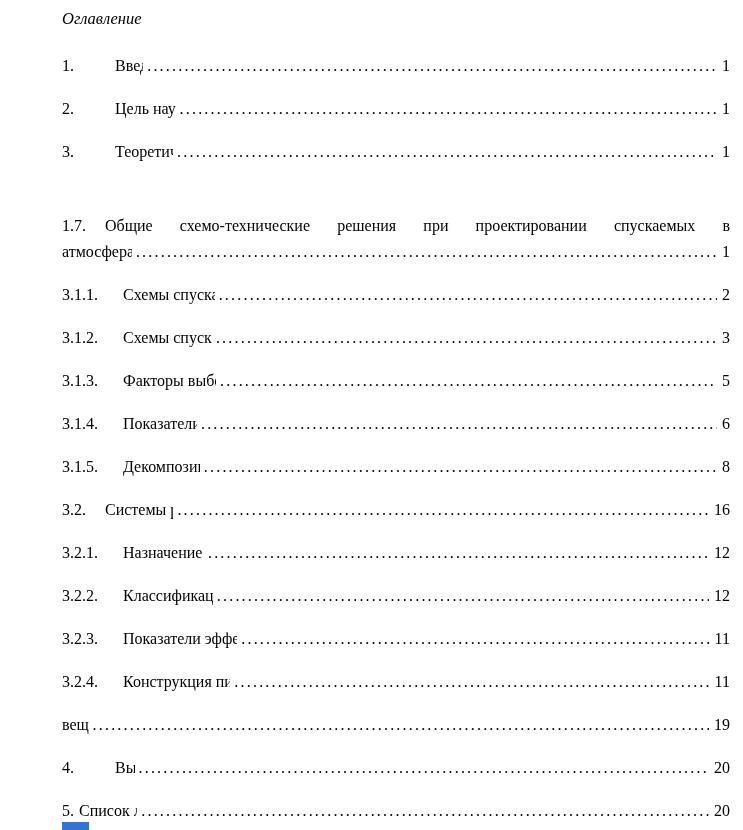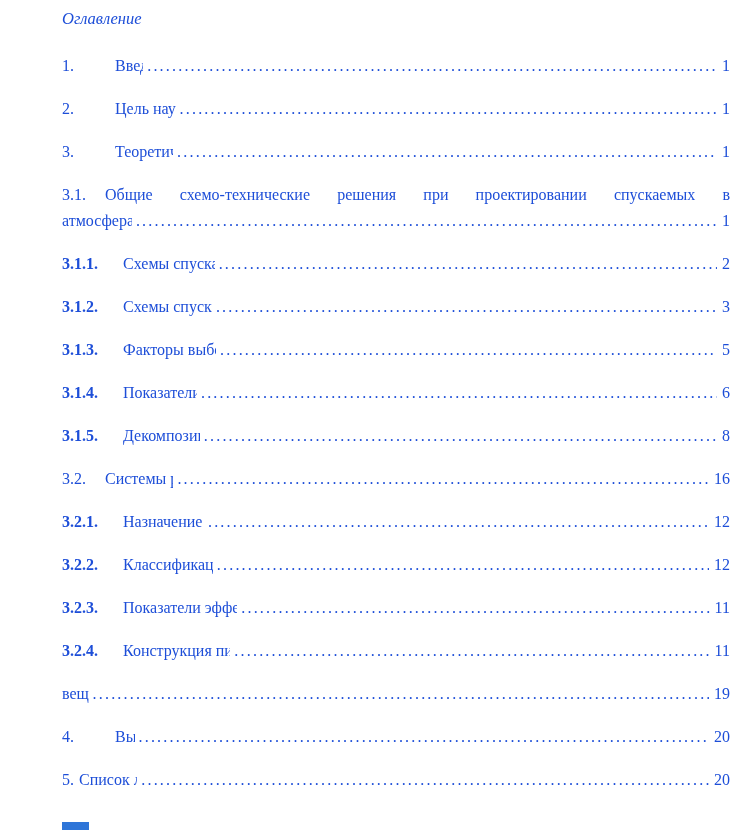--- a/index.html
+++ b/index.html
@@ -10,21 +10,21 @@
   .page {
     position: relative;
     width: 743px;
     height: 830px;
     background: #ffffff;
     overflow: hidden;
     box-sizing: border-box;
     padding: 6px 13px 12px 62px;
     font-family: "Liberation Serif", "DejaVu Serif", serif;
     font-size: 16px;
-    color: #1d4ed8;
+    color: #000000;
   }
   .doc-title {
     font-style: italic;
     font-weight: normal;
     font-size: 16.5px;
     line-height: 26px;
     margin: 0 0 21px 0;
   }
   .toc-entry {
     margin: 0 0 17px 0;
@@ -34,32 +34,33 @@
     align-items: baseline;
     line-height: 26px;
     white-space: nowrap;
   }
   .toc-num {
     flex: 0 0 auto;
     display: inline-block;
   }
   .num-l1 { width: 53px; }
   .num-l2 { width: 43px; }
-  .num-l3 { width: 61px; font-weight: bold; }
+  .num-l3 { width: 61px; }
   .num-inline { width: auto; margin-right: 5px; }
   .toc-title {
     flex: 0 1 auto;
     overflow: hidden;
   }
   .toc-just {
     flex: 1 1 auto;
     text-align: justify;
     text-align-last: justify;
     white-space: normal;
     overflow: hidden;
+    margin-top: 31px;
   }
   .toc-leader {
     flex: 1 1 auto;
     overflow: hidden;
     white-space: nowrap;
     margin: 0 4px 0 4px;
     min-width: 10px;
   }
   .toc-leader::after {
     content: "..................................................................................................................................................................................................................";
@@ -103,21 +104,21 @@
       <div class="toc-entry">
         <div class="toc-row is-link">
           <span class="toc-num num-l1">3.</span>
           <span class="toc-title">Теоретическая часть</span>
           <span class="toc-leader"></span>
           <span class="toc-page">1</span>
         </div>
       </div>
       <div class="toc-entry">
         <div class="toc-row is-link">
-          <span class="toc-num num-l2">3.1.</span>
+          <span class="toc-num num-l2">1.7.</span>
           <span class="toc-just">Общие схемо-технические решения при проектировании спускаемых в</span>
         </div>
         <div class="toc-row is-link">
           <span class="toc-title">атмосферах планет КА</span>
           <span class="toc-leader"></span>
           <span class="toc-page">1</span>
         </div>
       </div>
       <div class="toc-entry">
         <div class="toc-row is-link">

